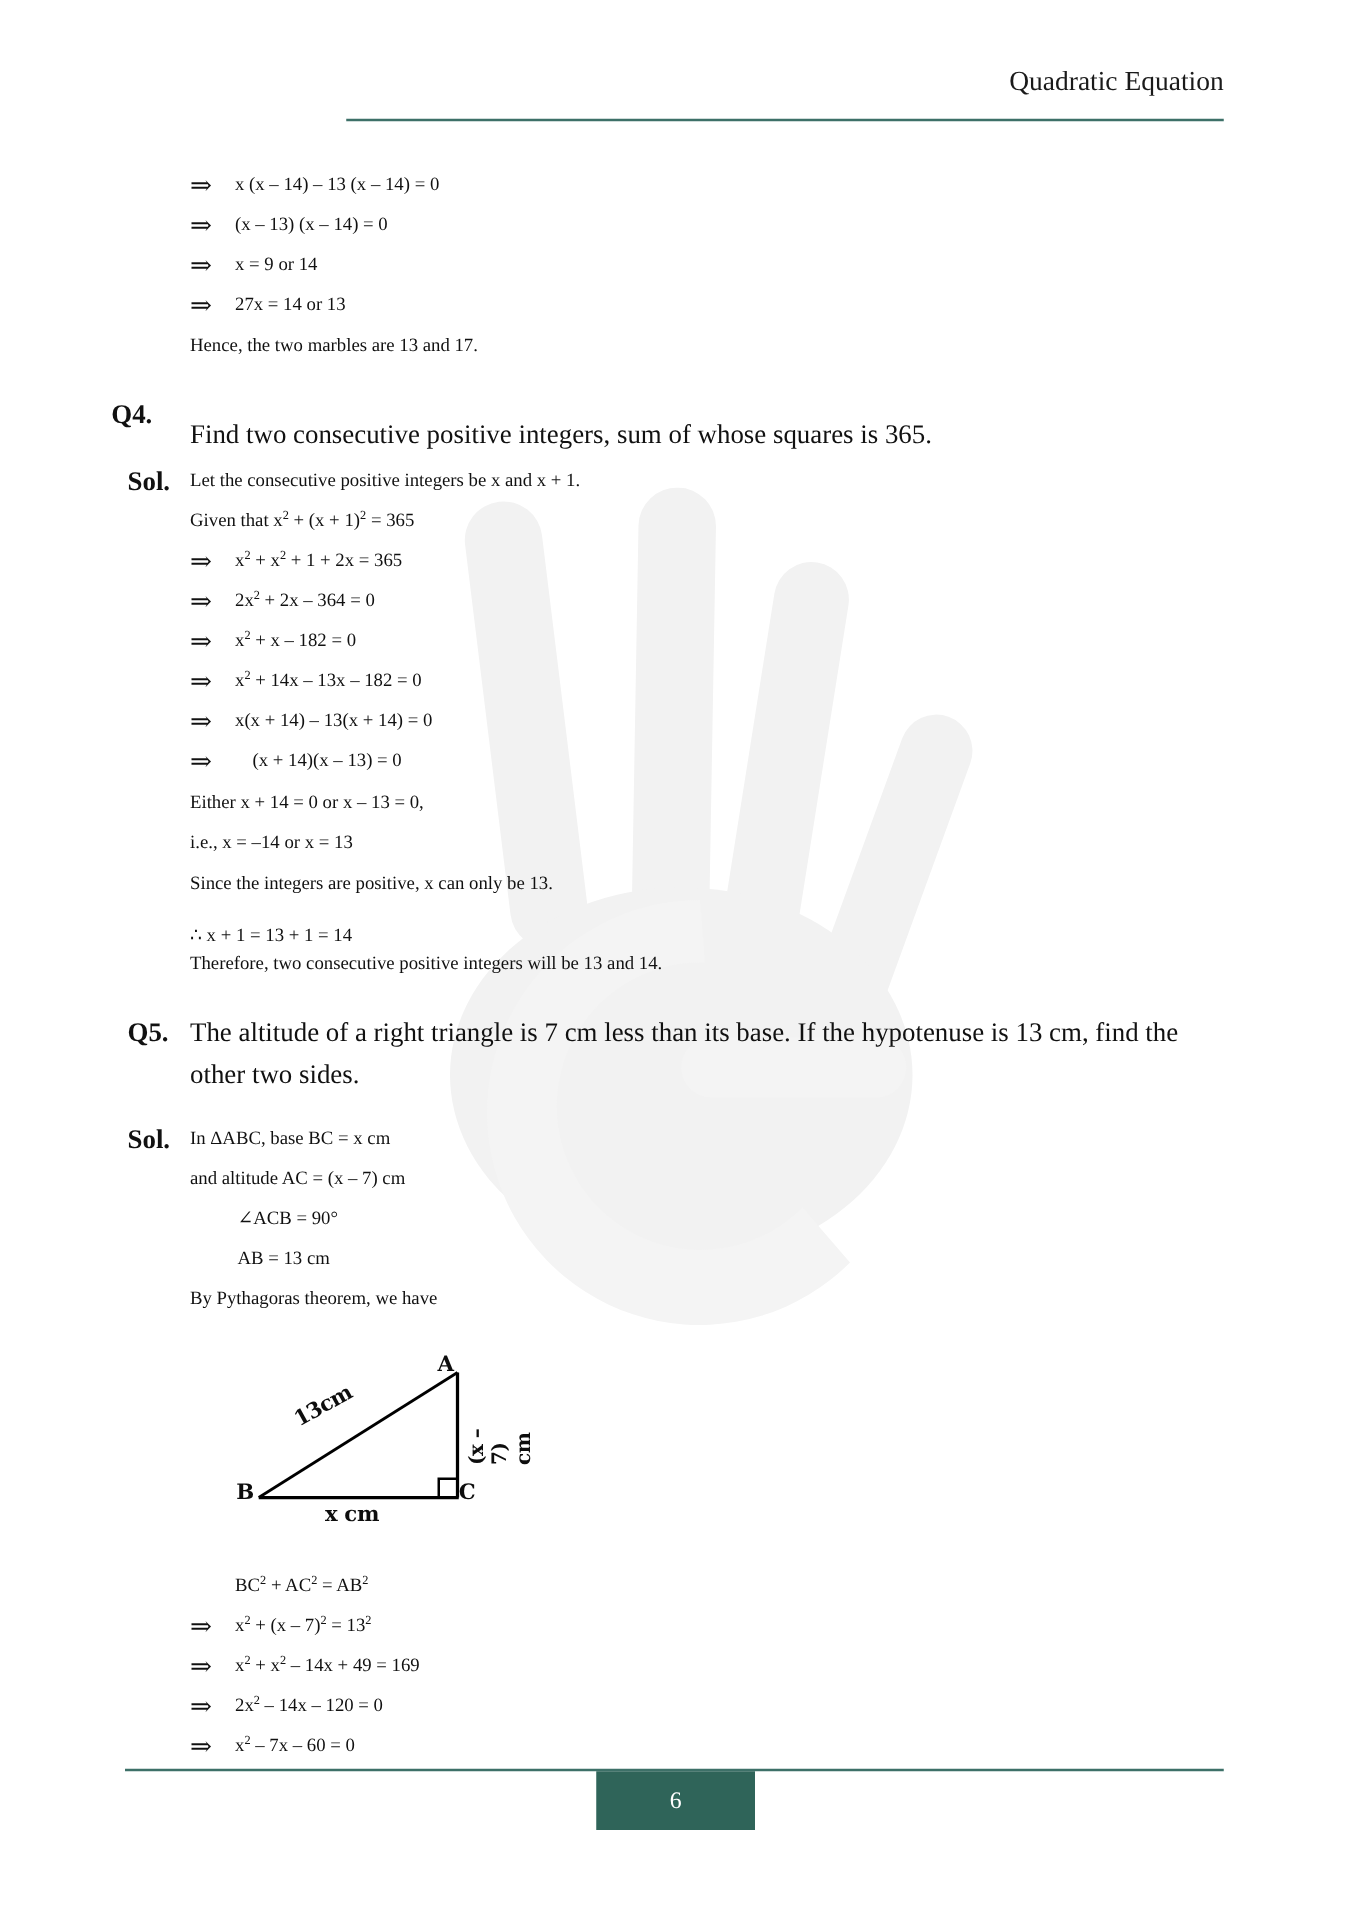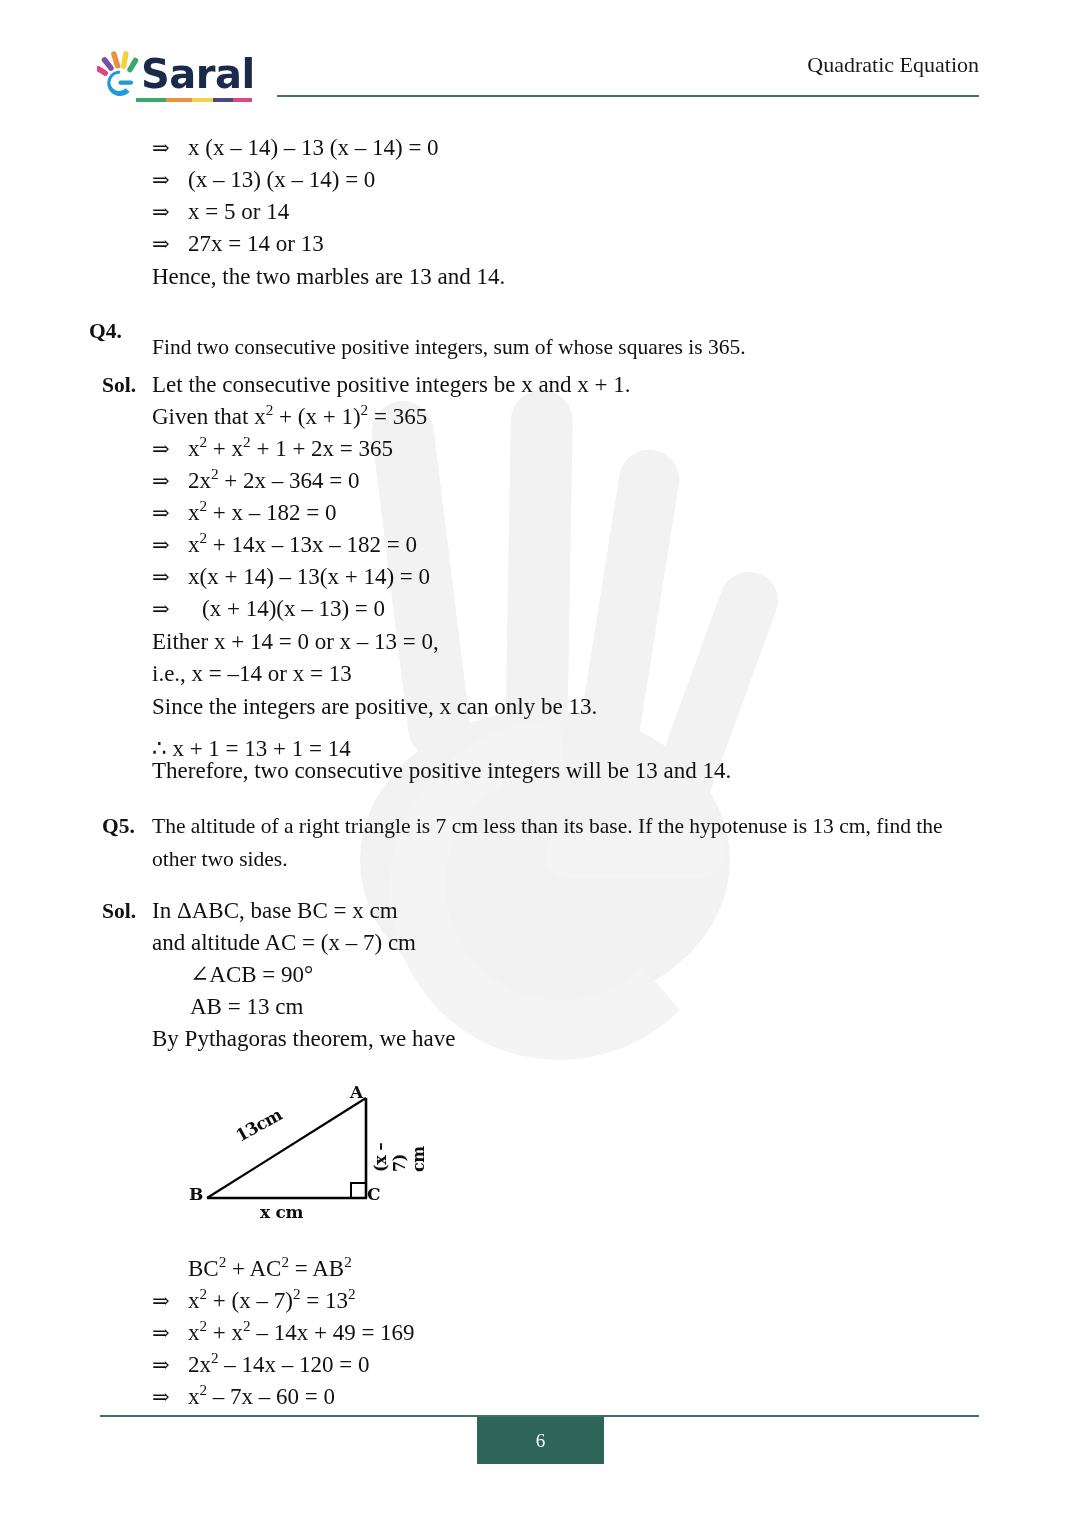--- a/index.html
+++ b/index.html
@@ -84,21 +84,21 @@
     font-size: 21.5px;
     line-height: 32px;
   }
   .arrow {
     position: absolute;
     font-size: 21px;
     line-height: 32px;
   }
   .body-text {
     position: absolute;
-    font-size: 23px;
+    font-size: 15px;
     line-height: 32px;
   }
   .qtext {
     position: absolute;
     font-size: 21.5px;
     line-height: 33px;
     width: 830px;
     white-space: normal;
   }
   sup { font-size: 0.66em; vertical-align: super; line-height: 0; }
@@ -176,63 +176,40 @@
 
     <g fill="#f4f4f4">
       <path d="M230 330 a170 170 0 1 0 120 290 l-38 -44 a115 115 0 1 1 -78 -196 z"></path>
       <rect x="215" y="440" width="180" height="48" rx="24"></rect>
     </g>
   </svg>
 </div>
 
 <div id="header">
 
-  <div id="logo">
-    <div id="logo-mark">
-      <svg viewBox="0 0 46 48" width="46" height="48" xmlns="http://www.w3.org/2000/svg">
-
-        <rect x="2" y="14" width="5.5" height="14" rx="2.7" fill="#e0457f" transform="rotate(-58 4.7 21)"></rect>
-        <rect x="8" y="6" width="5.5" height="16" rx="2.7" fill="#7a4fa3" transform="rotate(-38 10.7 14)"></rect>
-        <rect x="16" y="1" width="5.5" height="18" rx="2.7" fill="#e8913f" transform="rotate(-17 18.7 10)"></rect>
-        <rect x="25" y="1" width="5.5" height="18" rx="2.7" fill="#f2d249" transform="rotate(10 27.7 10)"></rect>
-        <rect x="33" y="7" width="5.5" height="16" rx="2.7" fill="#3aa86b" transform="rotate(31 35.7 15)"></rect>
-
-        <path d="M23 20.5 a12.8 12.8 0 1 0 9.6 21.3 l-4.2 -3.6 a8.6 8.6 0 1 1 -5.6 -14.4 z" fill="#1f9ad6"></path>
-        <rect x="21.5" y="30.5" width="14.5" height="4.3" rx="2.1" fill="#1f9ad6"></rect>
-      </svg>
-    </div>
-    <div id="logo-word">Saral</div>
-    <div id="logo-underline">
-      <span style="width:26%;background:#3aa86b"></span>
-      <span style="width:22%;background:#e8913f"></span>
-      <span style="width:18%;background:#f2d249"></span>
-      <span style="width:18%;background:#4a4a7a"></span>
-      <span style="width:16%;background:#e0457f"></span>
-    </div>
-  </div>
 
   <div id="header-title">Quadratic Equation</div>
   <div id="header-rule"></div>
 </div>
 
 <div id="content">
 
   <div class="arrow" style="left:152px; top:132px;">⇒</div>
   <div class="body-text" style="left:188px; top:132px;">x (x – 14) – 13 (x – 14) = 0</div>
 
   <div class="arrow" style="left:152px; top:164px;">⇒</div>
   <div class="body-text" style="left:188px; top:164px;">(x – 13) (x – 14) = 0</div>
 
   <div class="arrow" style="left:152px; top:196px;">⇒</div>
-  <div class="body-text" style="left:188px; top:196px;">x = 5 or 14</div>
+  <div class="body-text" style="left:188px; top:196px;">x = 9 or 14</div>
 
   <div class="arrow" style="left:152px; top:228px;">⇒</div>
   <div class="body-text" style="left:188px; top:228px;">27x = 14 or 13</div>
 
-  <div class="body-text" style="left:152px; top:261px;">Hence, the two marbles are 13 and 14.</div>
+  <div class="body-text" style="left:152px; top:261px;">Hence, the two marbles are 13 and 17.</div>
 
   <div class="qlabel" style="left:89px; top:315px;">Q4.</div>
   <div class="qtext" style="left:152px; top:315px;margin-top:16px;">Find two consecutive positive integers, sum of whose squares is 365.</div>
 
   <div class="qlabel" style="left:102px; top:369px;">Sol.</div>
   <div class="body-text" style="left:152px; top:369px;">Let the consecutive positive integers be x and x + 1.</div>
   <div class="body-text" style="left:152px; top:401px;">Given that x<sup>2</sup> + (x + 1)<sup>2</sup> = 365</div>
 
   <div class="arrow" style="left:152px; top:433px;">⇒</div>
   <div class="body-text" style="left:188px; top:433px;">x<sup>2</sup> + x<sup>2</sup> + 1 + 2x = 365</div>

